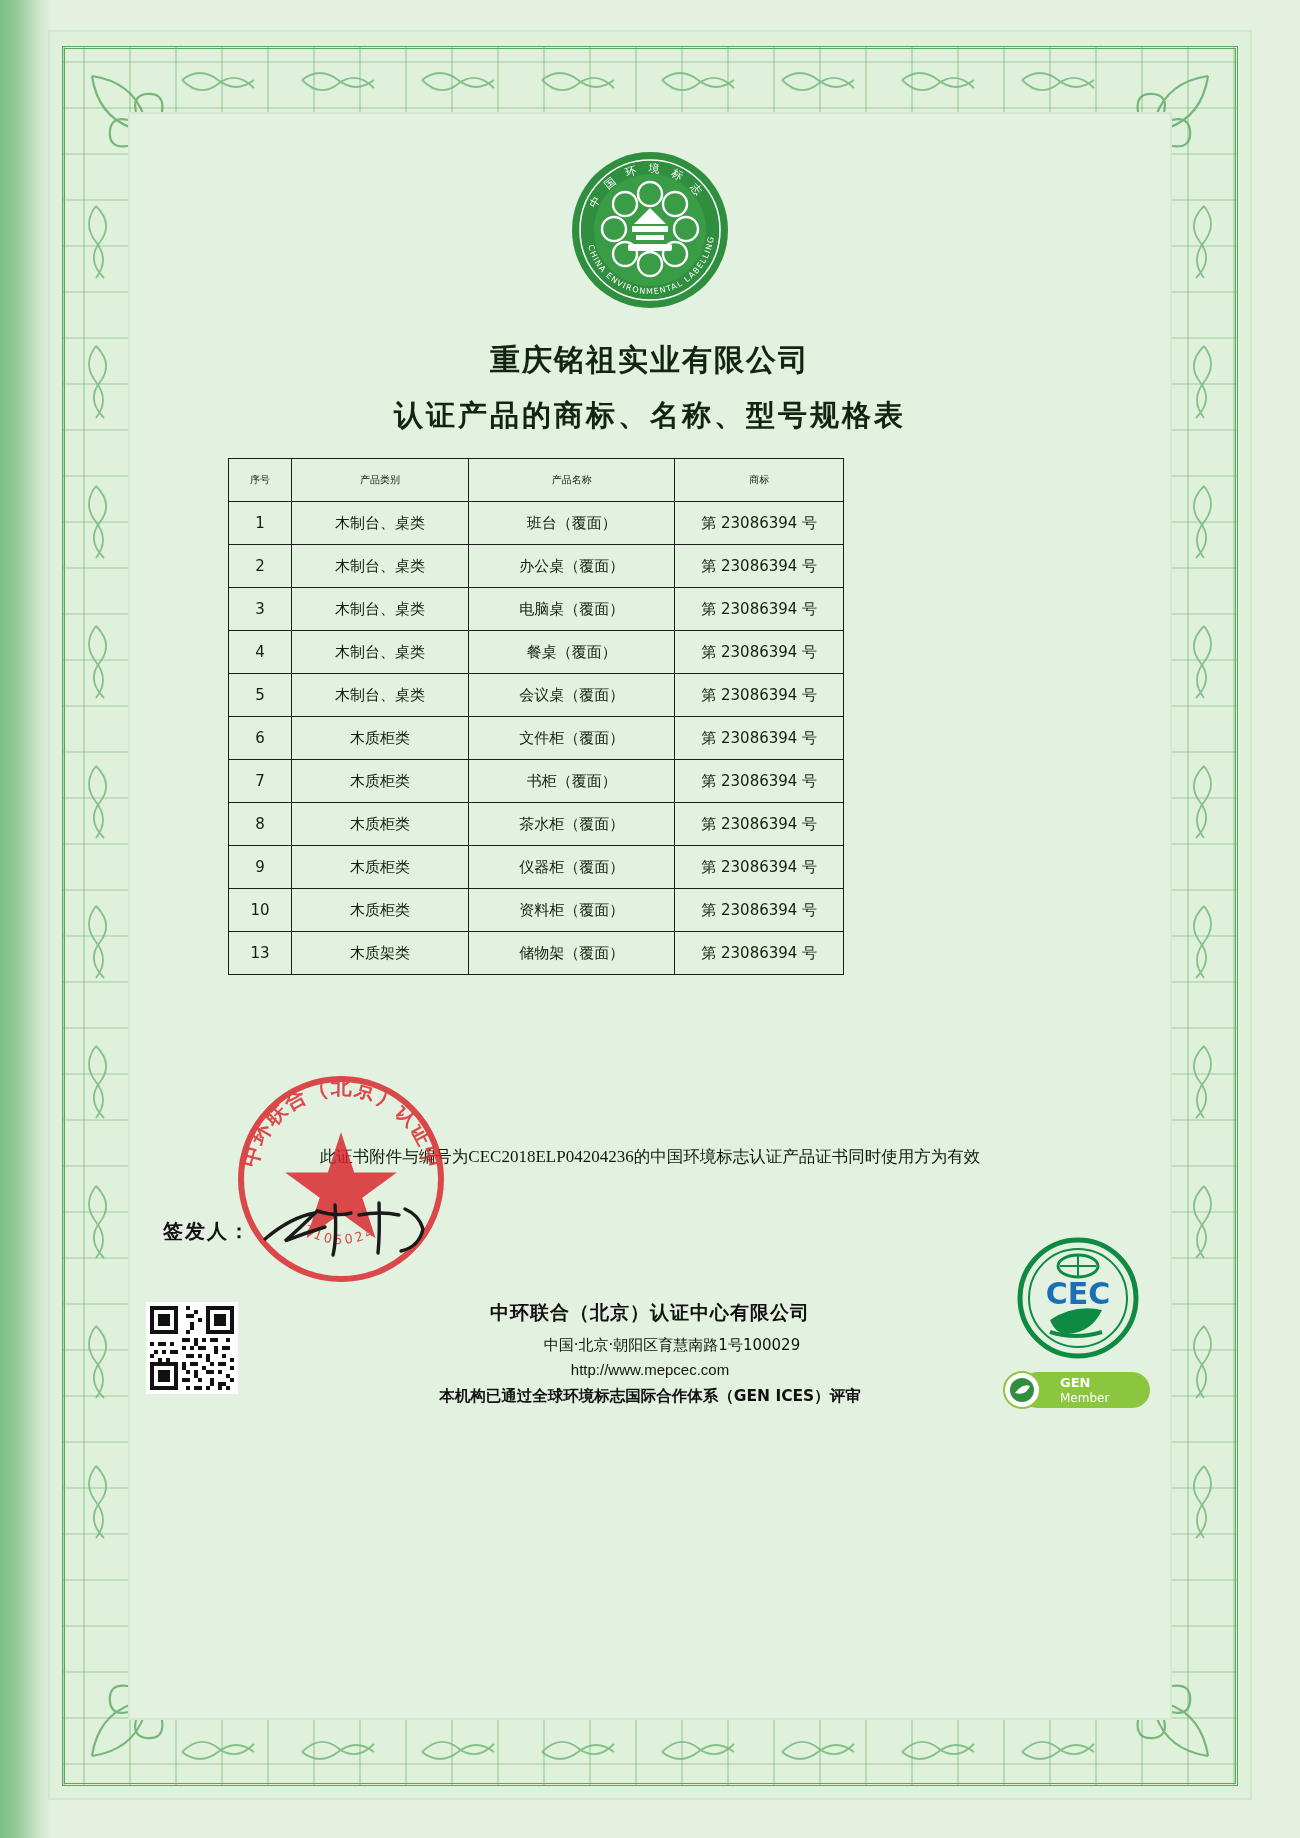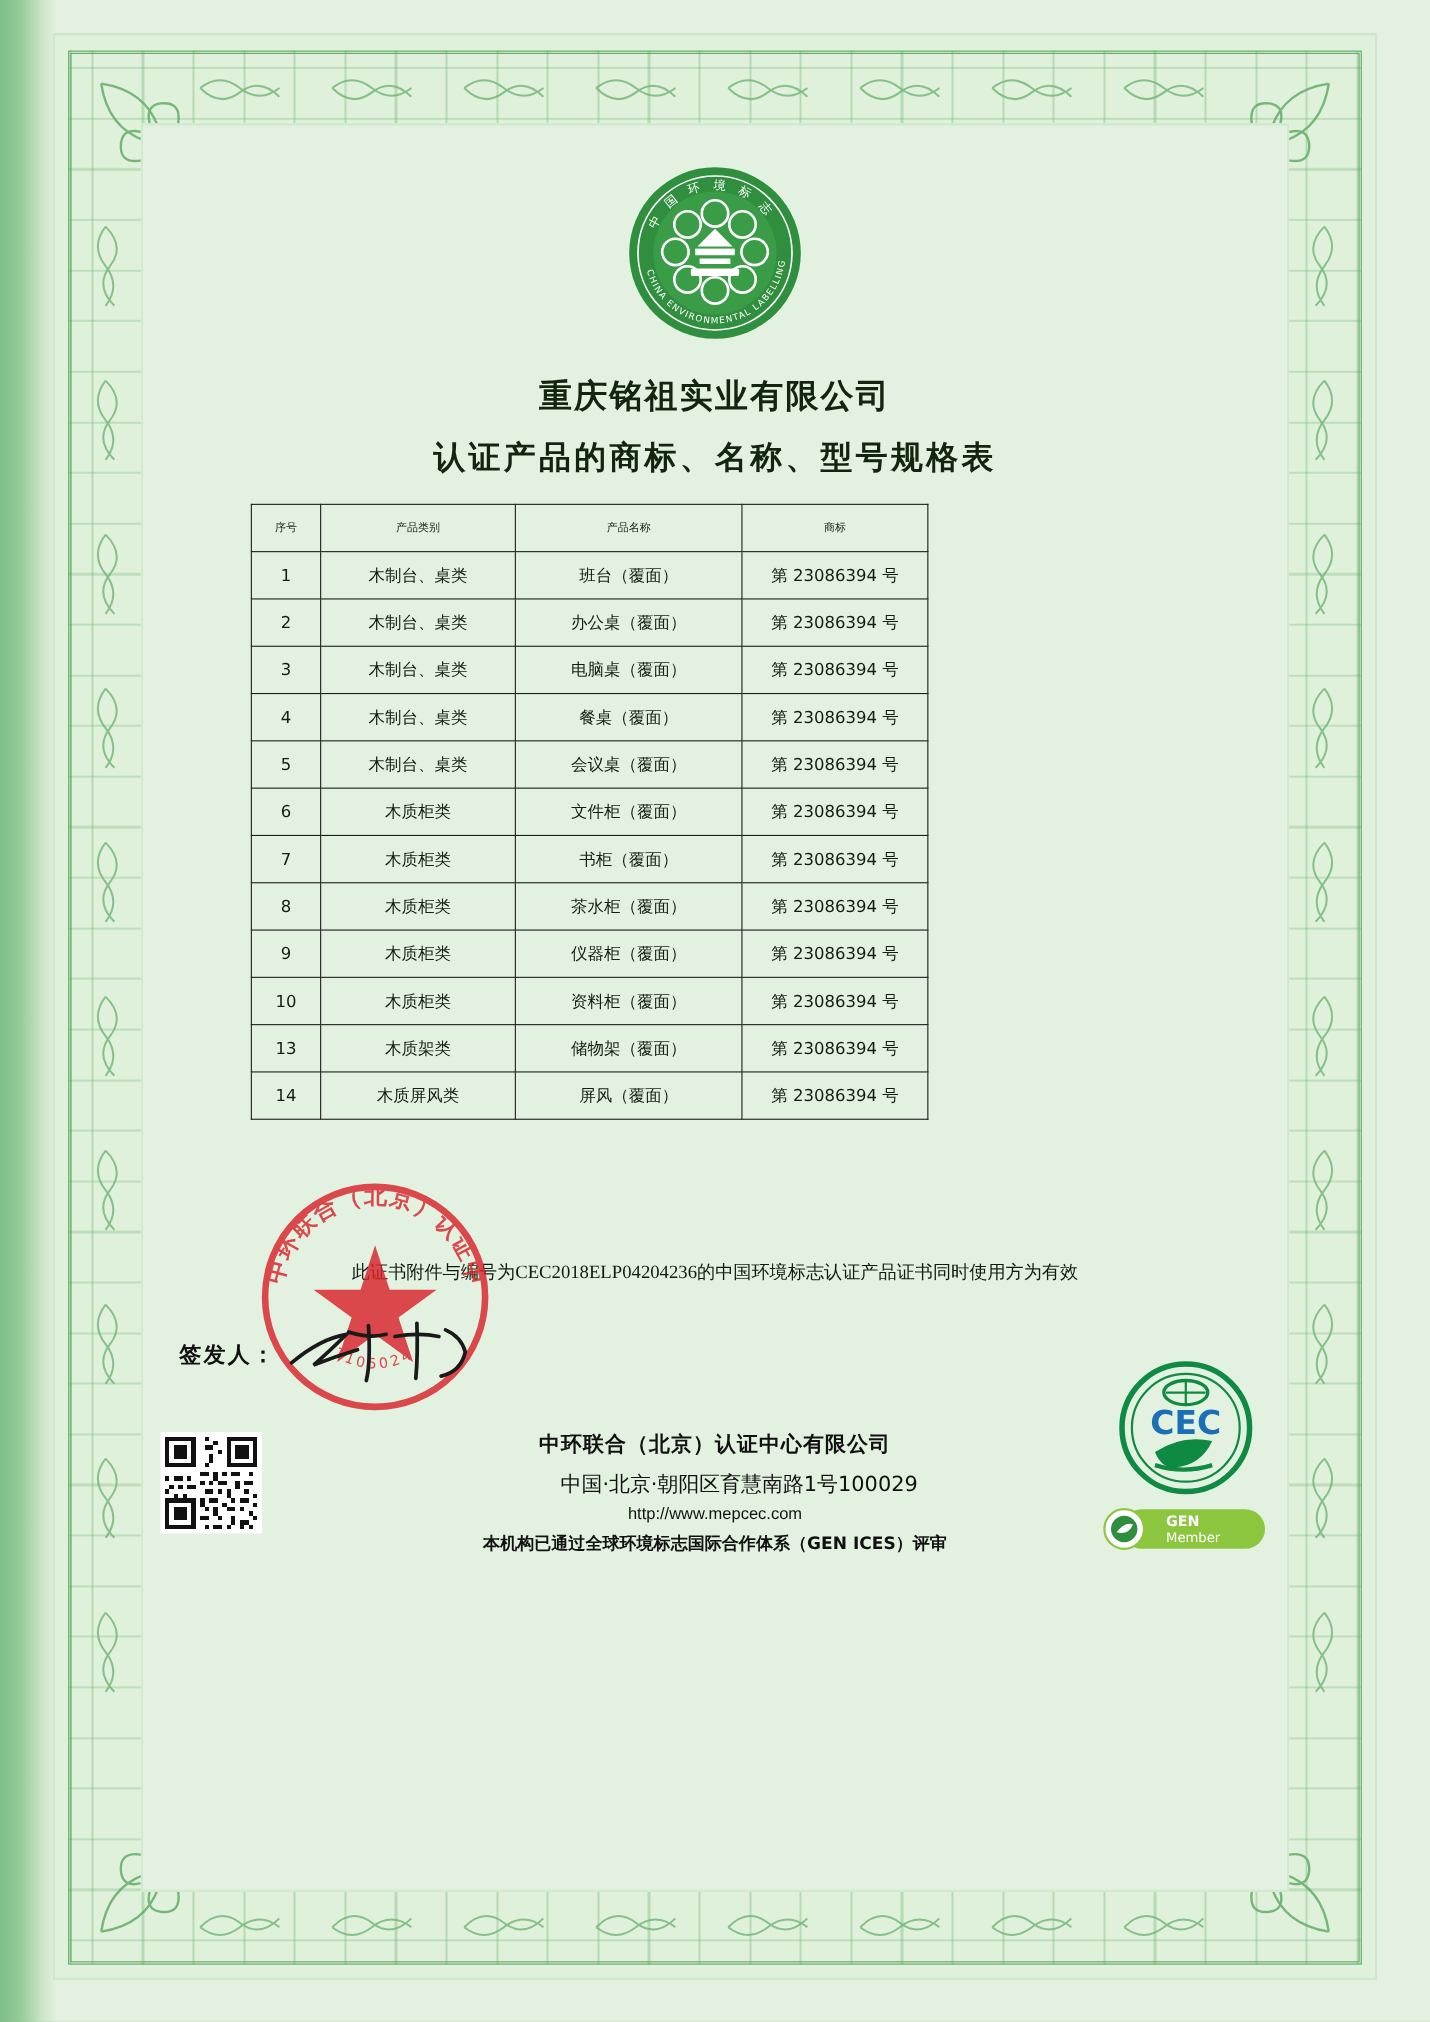--- a/index.html
+++ b/index.html
@@ -200,21 +200,21 @@
     color: #111;
     font-family: "DejaVu Sans", sans-serif;
   }
   .bottom-block .org {
     font-size: 19px;
     font-weight: bold;
     letter-spacing: 1px;
     margin-bottom: 10px;
   }
   .bottom-block .addr {
-    font-size: 19px;
+    font-size: 15px;
     margin-bottom: 6px;
     margin-left: 44px;
   }
   .bottom-block .url {
     font-size: 15px;
     font-family: Liberation Sans, sans-serif;
     margin-bottom: 8px;
   }
   .bottom-block .gen {
     font-size: 15.5px;
@@ -409,26 +409,20 @@
       <tr>
         <td>10</td>
         <td>木质柜类</td>
         <td>资料柜（覆面）</td>
         <td>第 23086394 号</td>
       </tr>
       <tr>
         <td>13</td>
         <td>木质架类</td>
         <td>储物架（覆面）</td>
-        <td>第 23086394 号</td>
-      </tr>
-      <tr>
-        <td>14</td>
-        <td>木质屏风类</td>
-        <td>屏风（覆面）</td>
         <td>第 23086394 号</td>
       </tr>
     </tbody>
   </table>
 
   <div class="footnote">
     <span>此证书附件与编号为</span><b>CEC2018ELP04204236</b><span>的中国环境标志认证产品证书同时使用方为有效</span>
   </div>
 
   <div class="issuer-label">签发人：</div>

